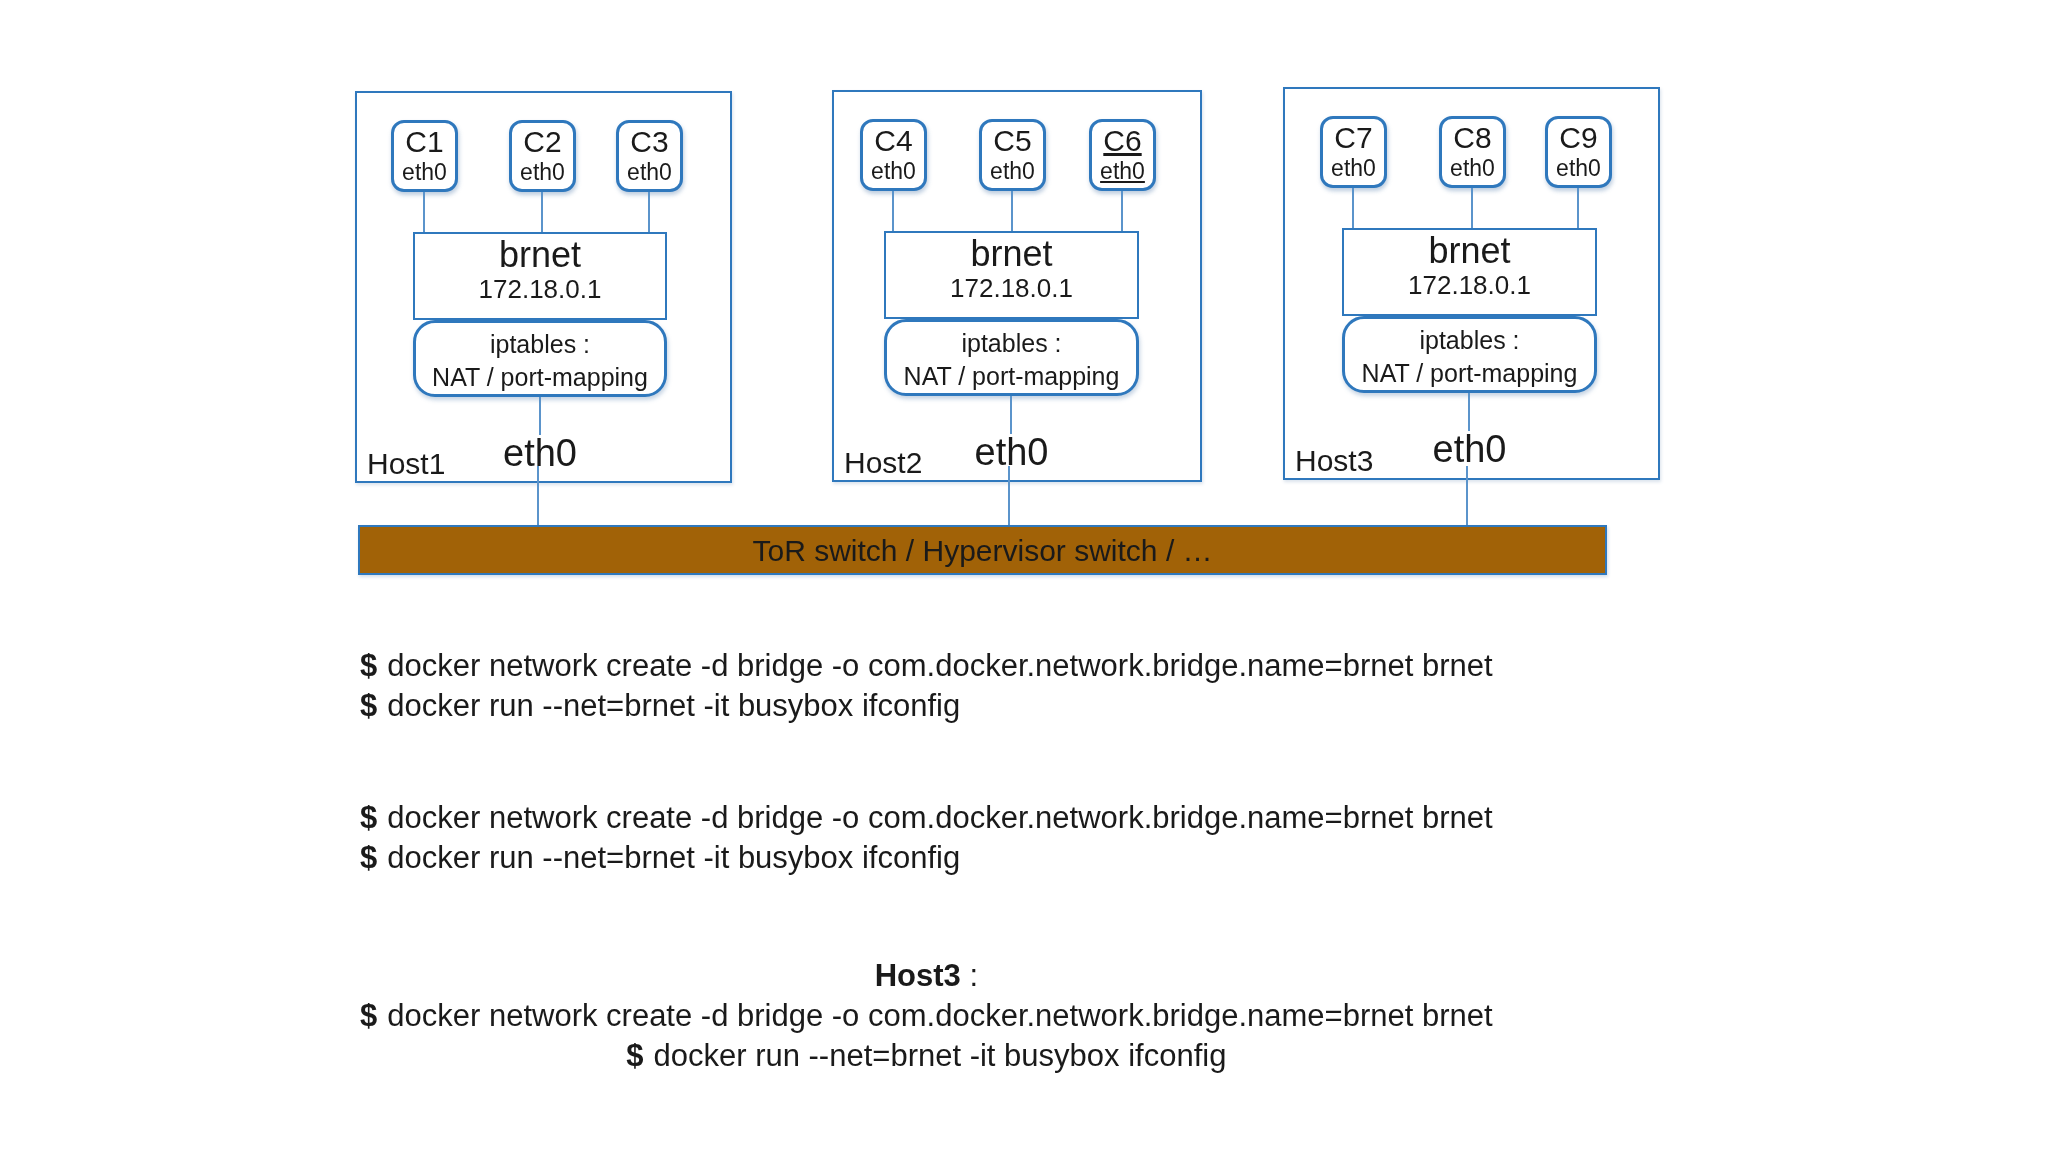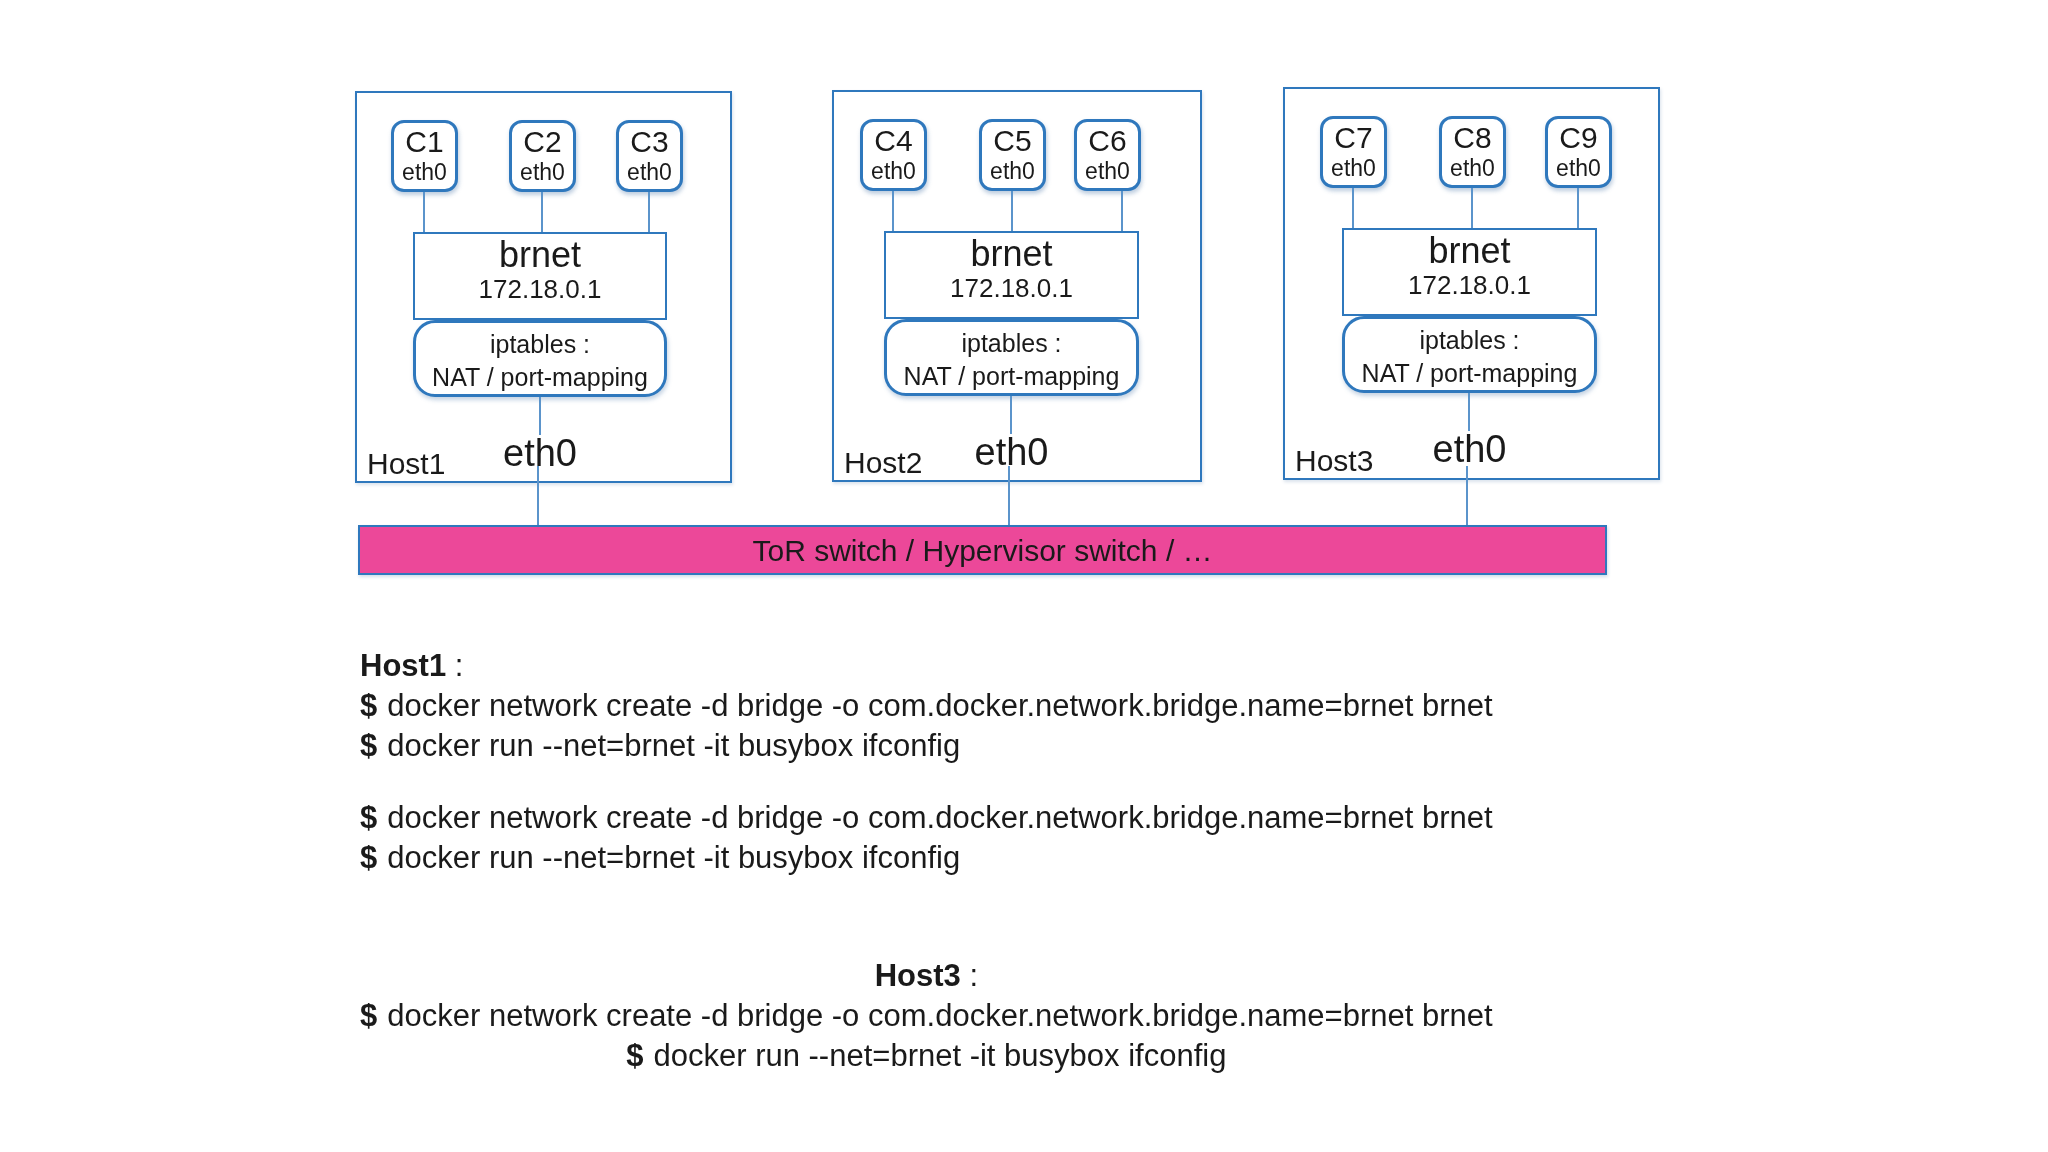--- a/index.html
+++ b/index.html
@@ -62,21 +62,21 @@
   
   .vline{position:absolute;width:2px;background:var(--connector);}
   .host .vline{width:2px;}
   .link-c{top:99px;height:41px;}
   .link-e{top:304px;height:38px;}
   .trunk{position:absolute;width:2px;top:466px;height:59px;background:var(--connector);}
 
   
   .tor{
     position:absolute;left:358px;top:525px;width:1249px;height:50px;
-    border:2px solid var(--box-border);background:#ec4899;
+    border:2px solid var(--box-border);background:#a16207;
     text-align:center;font-size:30px;line-height:47px;
     box-shadow:1px 2px 3px rgba(110,145,185,.30);
   }
 
   
   .cmd-block{position:absolute;left:360px;font-size:31px;line-height:40px;white-space:nowrap;}
   .cmd-block .bold{font-weight:bold;}
   .cmd-line .cmd-text{margin-left:10px;}
   .blk1{top:646px;}
   .blk2{top:798px;}
@@ -118,21 +118,21 @@
 
   <div class="host host2">
     <div class="cbox" style="left:26px;">
       <div class="cname">C4</div>
       <div class="ciface">eth0</div>
     </div>
     <div class="cbox" style="left:145px;">
       <div class="cname">C5</div>
       <div class="ciface">eth0</div>
     </div>
-    <div class="cbox" style="left:240px;">
+    <div class="cbox" style="left:255px;text-decoration:underline;">
       <div class="cname">C6</div>
       <div class="ciface">eth0</div>
     </div>
     <div class="vline link-c" style="left:58px;"></div>
     <div class="vline link-c" style="left:177px;"></div>
     <div class="vline link-c" style="left:287px;"></div>
     <div class="bridge" style="left:50px;width:255px;">
       <div class="bridge-name">brnet</div>
       <div class="bridge-ip">172.18.0.1</div>
     </div>
@@ -174,21 +174,20 @@
     <div class="hlabel">Host3</div>
   </div>
 
   <div class="trunk" style="left:537px;"></div>
   <div class="trunk" style="left:1008px;"></div>
   <div class="trunk" style="left:1466px;"></div>
 
   <div class="tor">ToR switch / Hypervisor switch / …</div>
 
   <div class="cmd-block blk1">
-    <div><span class="bold">Host1</span><span> :</span></div>
     <div class="cmd-line"><span class="bold">$</span><span class="cmd-text">docker network create -d bridge -o com.docker.network.bridge.name=brnet brnet</span></div>
     <div class="cmd-line"><span class="bold">$</span><span class="cmd-text">docker run --net=brnet -it busybox ifconfig</span></div>
   </div>
 
   <div class="cmd-block blk2">
     <div class="cmd-line"><span class="bold">$</span><span class="cmd-text">docker network create -d bridge -o com.docker.network.bridge.name=brnet brnet</span></div>
     <div class="cmd-line"><span class="bold">$</span><span class="cmd-text">docker run --net=brnet -it busybox ifconfig</span></div>
   </div>
 
   <div class="cmd-block blk3">

